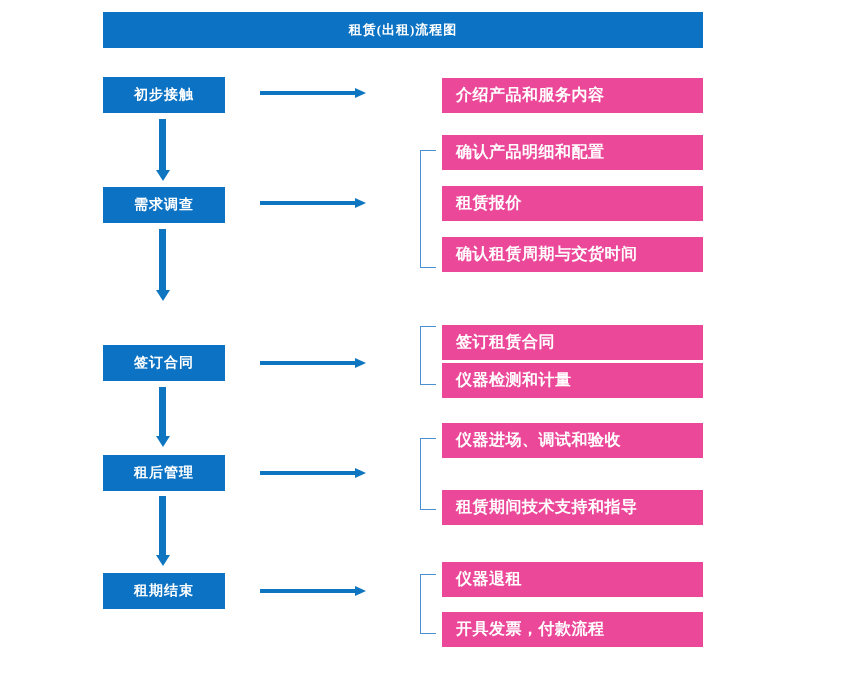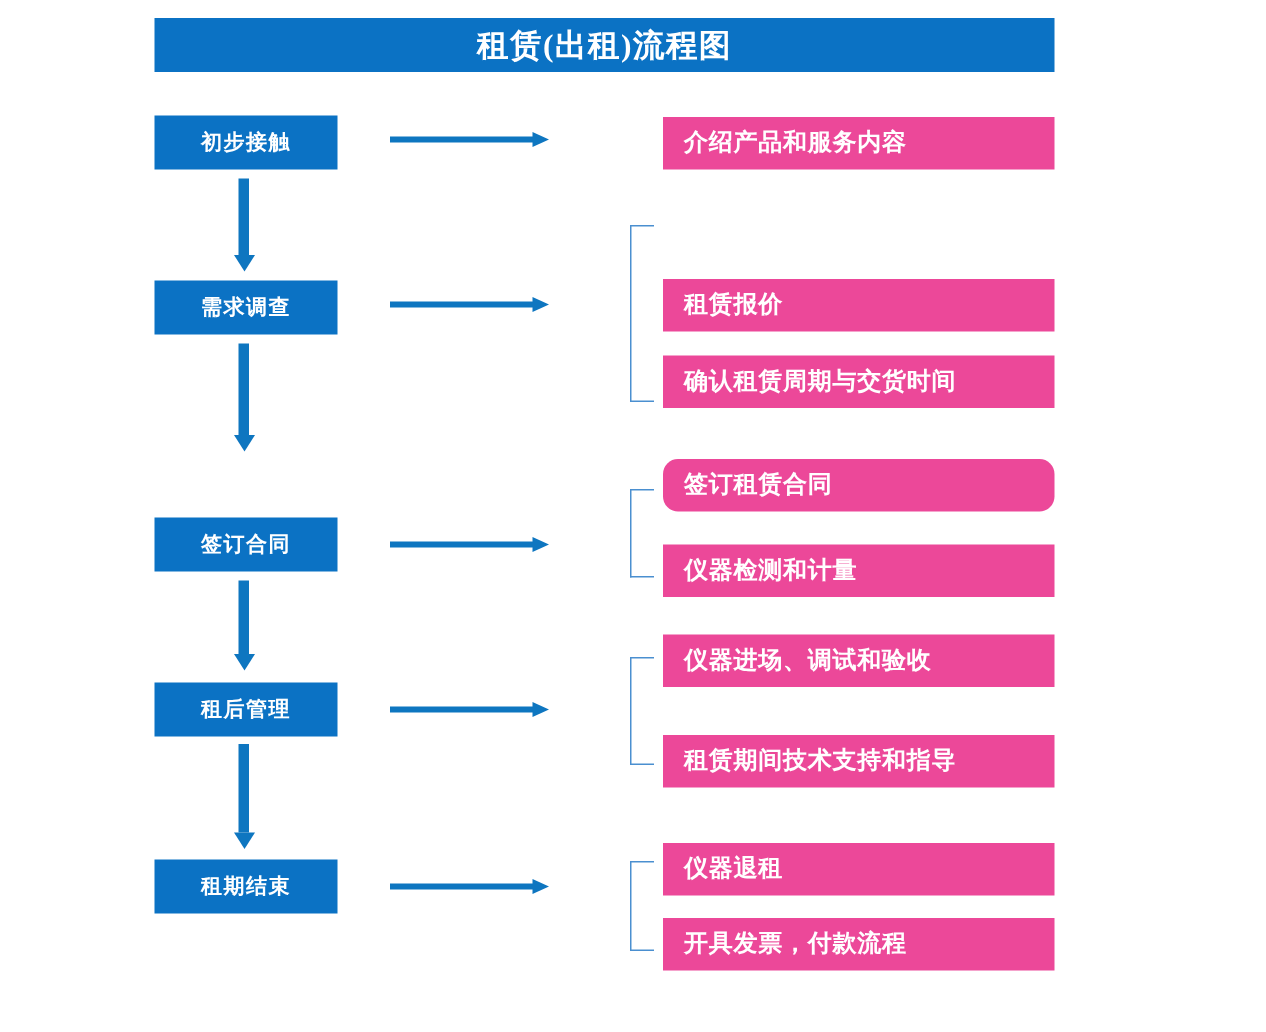--- a/index.html
+++ b/index.html
@@ -18,21 +18,21 @@
     overflow: hidden;
   }
   .title-bar {
     position: absolute;
     left: 103px;
     top: 12px;
     width: 600px;
     height: 36px;
     background: #0b72c4;
     color: #ffffff;
-    font-size: 21px;
+    font-size: 13px;
     font-weight: bold;
     display: flex;
     align-items: center;
     justify-content: center;
     letter-spacing: 1px;
   }
   .stage-box {
     position: absolute;
     width: 122px;
     height: 36px;
@@ -140,38 +140,39 @@
 
   <div class="stage-box" style="left:103px; top:187px;">需求调查</div>
 
   <div class="h-arrow" style="left:260px; top:196px;">
     <div class="shaft"></div>
     <div class="head"></div>
   </div>
 
   <div class="bracket" style="left:420px; top:150px; height:118px;"></div>
 
+  <div class="detail-box" style="top:135px;">确认产品明细和配置</div>
   <div class="detail-box" style="top:186px;text-align:center;">租赁报价</div>
   <div class="detail-box" style="top:237px;">确认租赁周期与交货时间</div>
 
   <div class="v-arrow" style="left:155px; top:229px; height:72px;">
     <div class="shaft" style="height:61px;"></div>
     <div class="head"></div>
   </div>
 
   <div class="stage-box" style="left:103px; top:345px;">签订合同</div>
 
   <div class="h-arrow" style="left:260px; top:356px;">
     <div class="shaft"></div>
     <div class="head"></div>
   </div>
 
   <div class="bracket" style="left:420px; top:326px; height:59px;"></div>
 
-  <div class="detail-box" style="top:306px;border-radius:10px;">签订租赁合同</div>
+  <div class="detail-box" style="top:325px;">签订租赁合同</div>
   <div class="detail-box" style="top:363px;">仪器检测和计量</div>
 
   <div class="v-arrow" style="left:155px; top:387px; height:60px;">
     <div class="shaft" style="height:49px;"></div>
     <div class="head"></div>
   </div>
 
   <div class="stage-box" style="left:103px; top:455px;">租后管理</div>
 
   <div class="h-arrow" style="left:260px; top:466px;">

